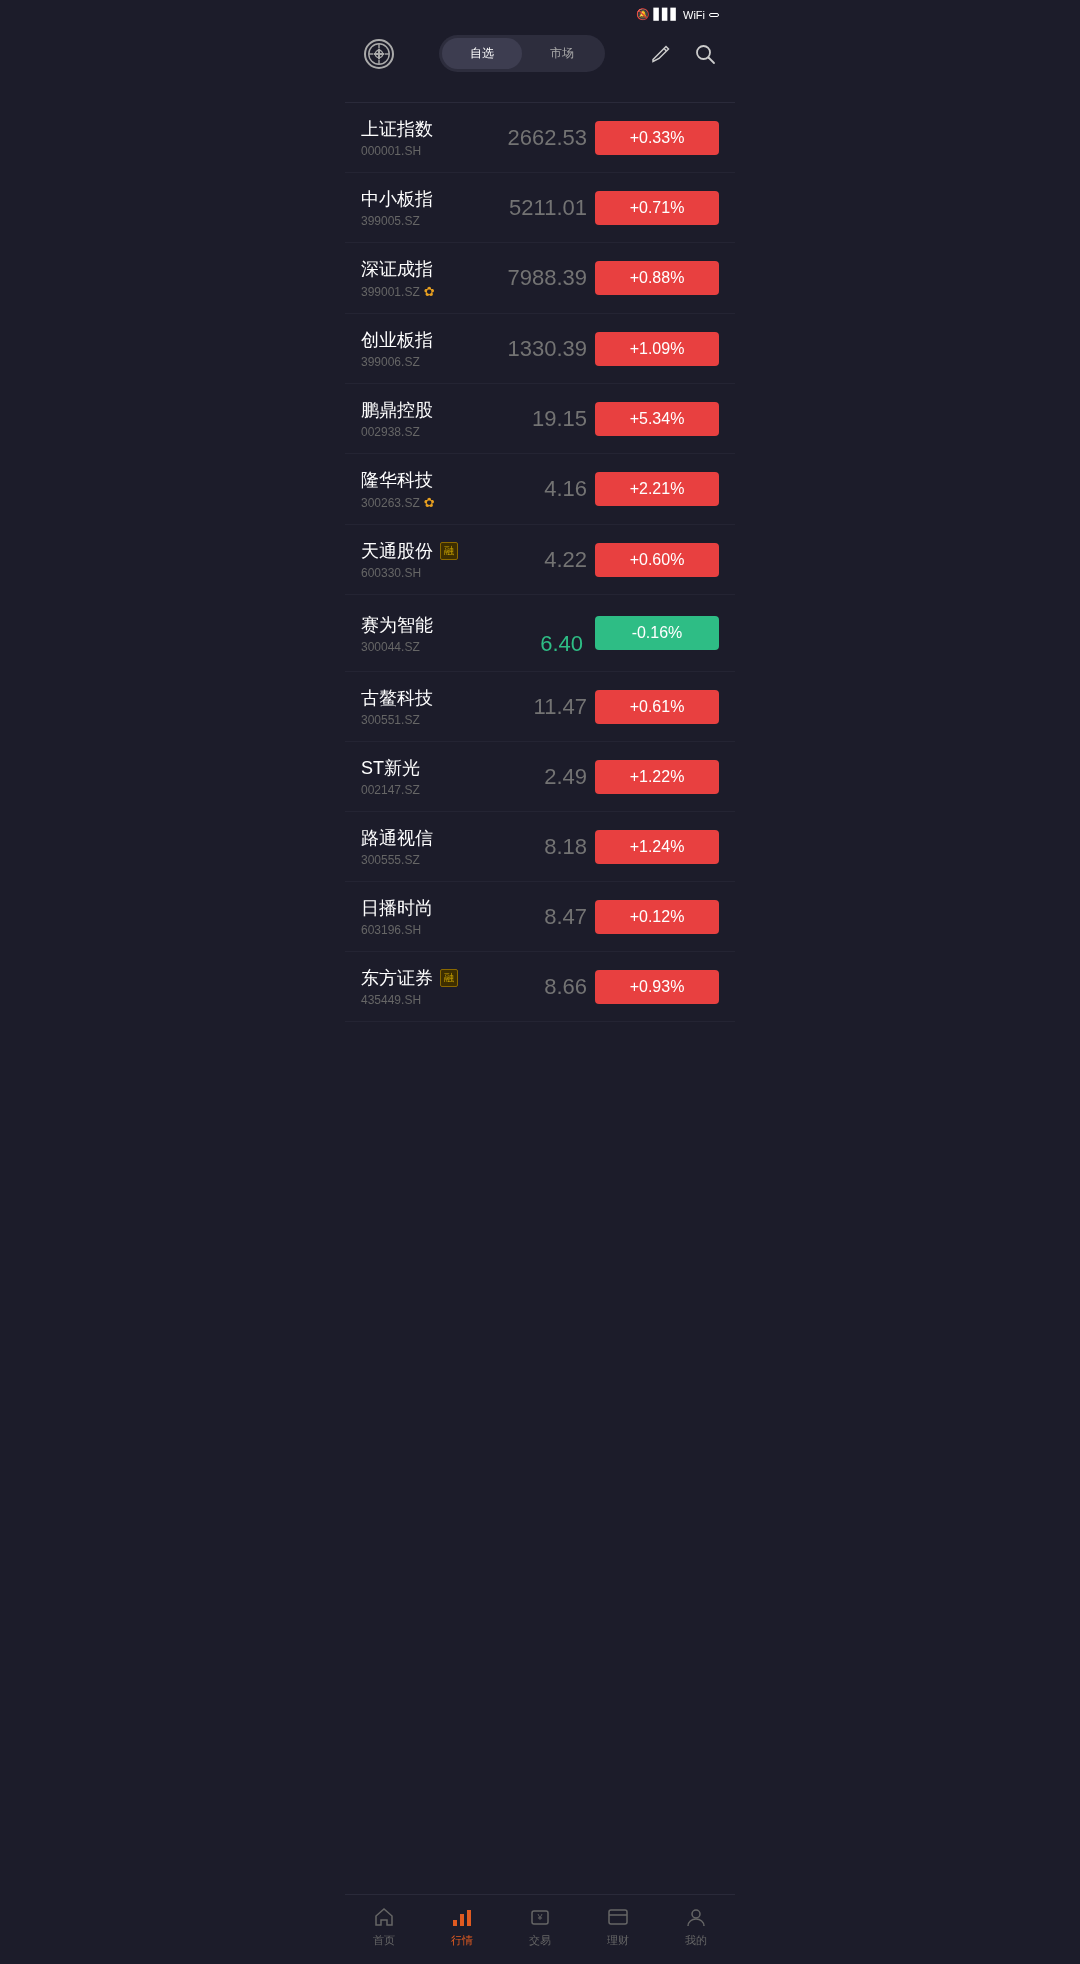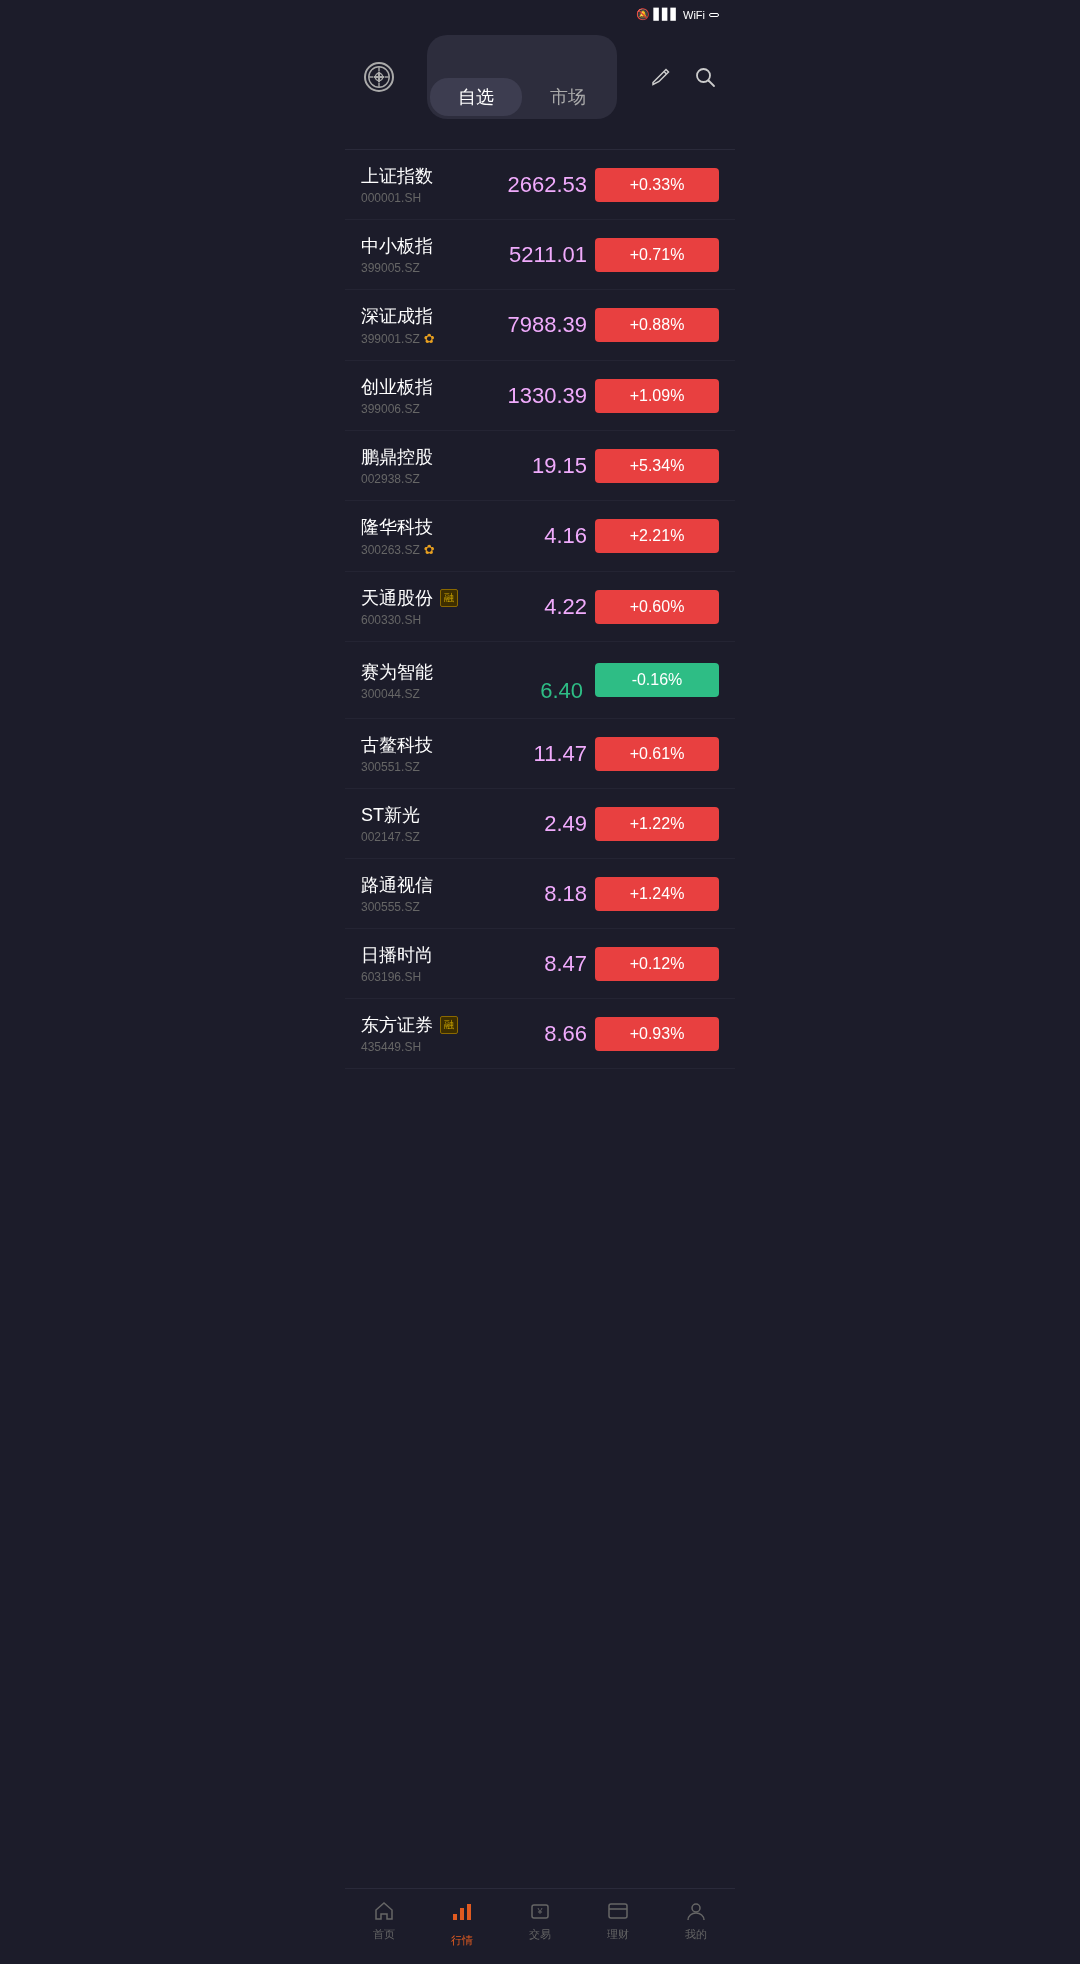--- a/index.html
+++ b/index.html
@@ -79,25 +79,24 @@
 
     .tab-group {
       display: flex;
       background: #2d2d3d;
       border-radius: 20px;
       padding: 3px;
     }
     .tab-btn {
       padding: 7px 28px;
       border-radius: 18px;
-      font-size: 18px;
+      font-size: 12px;
       cursor: pointer;
       color: #aaa;
       font-weight: 400;
-      margin-top: 40px;
     }
     .tab-btn.active {
       background: #3d3d50;
       color: #fff;
       font-weight: 500;
     }
 
     .header-right {
       display: flex;
       gap: 16px;
@@ -145,21 +144,21 @@
       align-items: center;
       gap: 5px;
     }
     .stock-code { font-size: 12px; color: #666; display: flex; align-items: center; gap: 4px; }
 
     .stock-price {
       width: 110px;
       text-align: right;
       font-size: 22px;
       font-weight: 400;
-      color: #f0abfc;
+      color: #737373;
     }
     .stock-price.green { color: #2ebd85; margin-top: 22px; }
 
     .change-badge {
       width: 124px;
       text-align: center;
       padding: 8px 0;
       border-radius: 4px;
       font-size: 16px;
       font-weight: 500;
@@ -203,21 +202,21 @@
       cursor: pointer;
     }
     .nav-icon {
       width: 24px;
       height: 24px;
       display: flex;
       align-items: center;
       justify-content: center;
     }
     .nav-label { font-size: 11px; color: #666; }
-    .nav-item.active .nav-label { color: #e05a20; margin-top: 6px; }
+    .nav-item.active .nav-label { color: #e05a20; }
 
     .scroll-content {
       padding-bottom: 70px;
     }
   </style>
 </head>
 <body>
 
 <div class="status-bar">
   <span class="status-time"></span>

